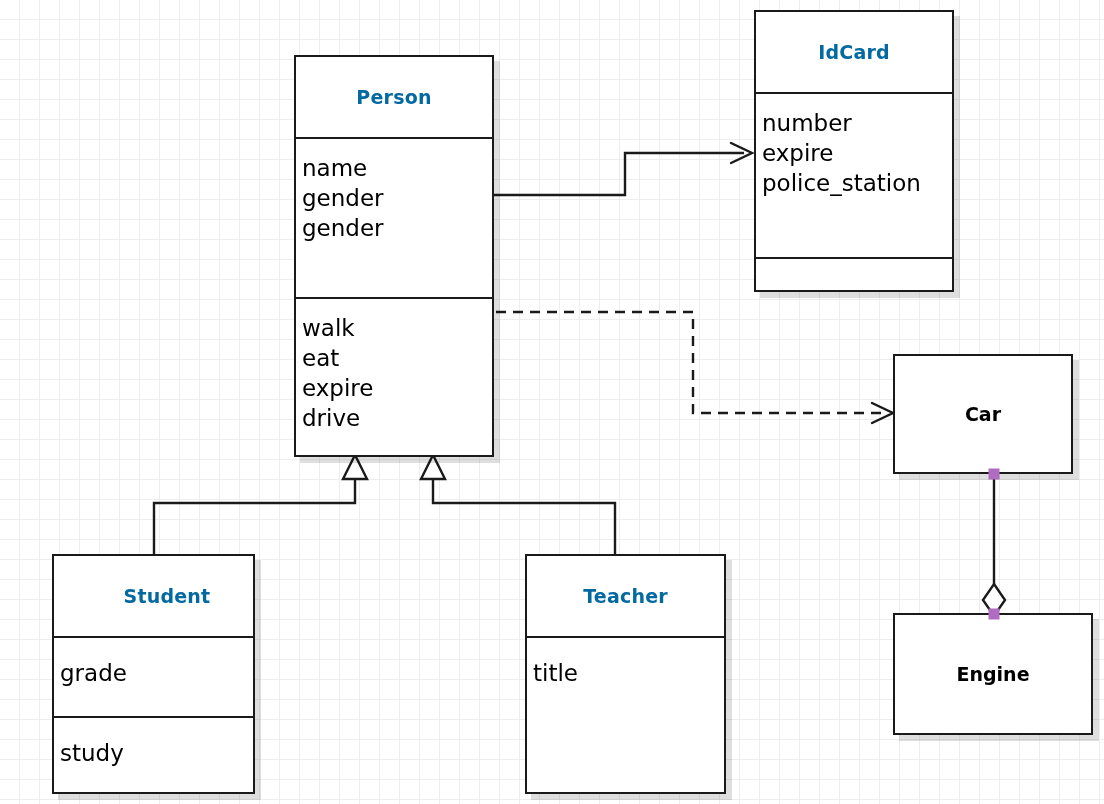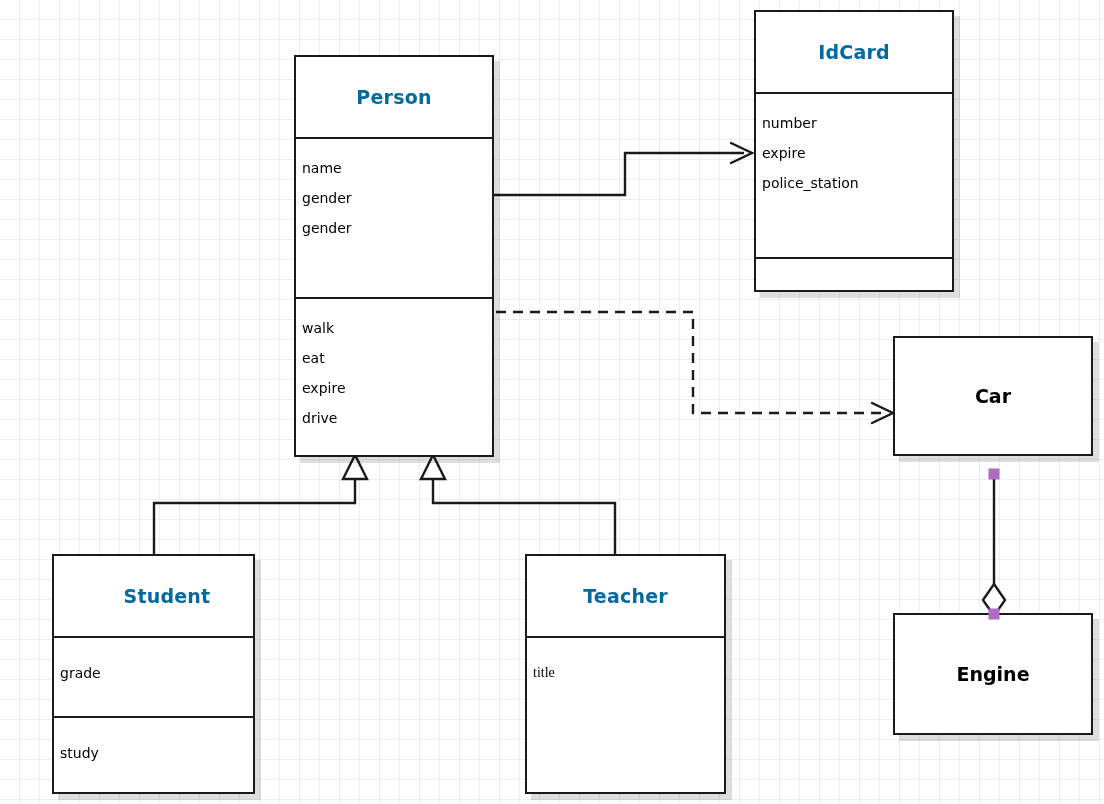--- a/index.html
+++ b/index.html
@@ -44,21 +44,21 @@
     display: flex;
     align-items: center;
     justify-content: center;
     font-weight: bold;
     font-size: 19px;
     color: #0369a1;
     letter-spacing: 0.2px;
   }
   .cmp-body {
     padding: 14px 6px 4px 6px;
-    font-size: 14px;
+    font-size: 23px;
     line-height: 30px;
     color: #000000;
   }
   .cmp-body.single {
     padding-top: 20px;
   }
   .cmp-body.empty { padding: 0; }
   .cmp-center {
     display: flex;
     align-items: center;
@@ -155,26 +155,26 @@
     <div class="compartment cmp-body single" style="height:80px;">
       <div class="attr-line">grade</div>
     </div>
     <div class="compartment cmp-body single" style="height:78px;">
       <div class="attr-line">study</div>
     </div>
   </div>
 
   <div class="uml-class" style="left:514px; top:554px; width:201px; height:240px;margin-left:11px;">
     <div class="compartment cmp-title" style="height:80px;">Teacher</div>
-    <div class="compartment cmp-body single" style="height:80px;font-family:Liberation Serif, serif;">
+    <div class="compartment cmp-body single" style="height:80px;">
       <div class="attr-line">title</div>
     </div>
   </div>
 
-  <div class="uml-class" style="left:893px; top:336px; width:200px; height:120px;">
+  <div class="uml-class" style="left:893px; top:354px; width:180px; height:120px;">
     <div class="compartment cmp-center" style="height:100%;">Car</div>
   </div>
 
   <div class="uml-class" style="left:893px; top:613px; width:200px; height:122px;">
     <div class="compartment cmp-center" style="height:100%;">Engine</div>
   </div>
 
   <div id="handles">
     <div class="handle" style="left: 994px; top: 474px; background: rgb(176, 108, 192);"></div>
     <div class="handle" style="left: 994px; top: 614px; background: rgb(176, 108, 192);"></div>

